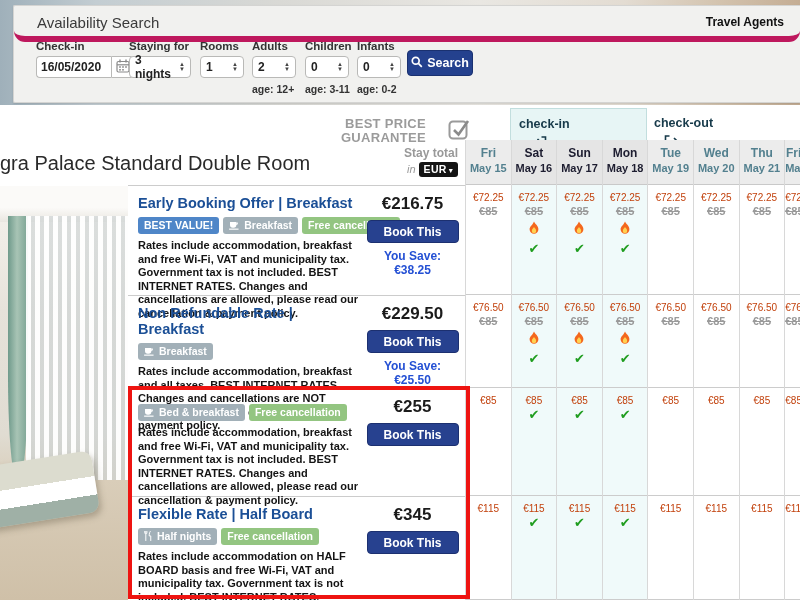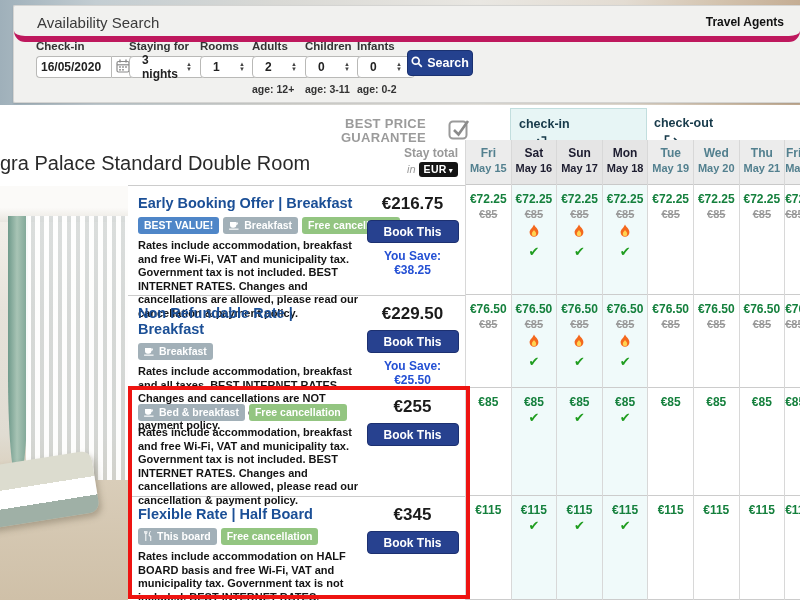--- a/index.html
+++ b/index.html
@@ -24,21 +24,21 @@
   .field label{display:block;font-size:11.5px;font-weight:bold;color:#333;margin-bottom:4px;}
   .f-checkin{left:22px;} .f-staying{left:115px;} .f-rooms{left:186px;}
   .f-adults{left:238px;} .f-children{left:291px;} .f-infants{left:343px;}
   .input-group{display:flex;}
   .date-input{width:66px;height:20px;border:1px solid #b9b9b7;border-right:none;border-radius:4px 0 0 4px;
     padding:0 4px;font-size:12px;font-weight:bold;color:#222;background:#fff;
     font-family:"Liberation Sans","DejaVu Sans",sans-serif;}
   .cal-btn{width:24px;height:22px;border:1px solid #b9b9b7;border-radius:0 4px 4px 0;background:#fff;
     display:flex;align-items:center;justify-content:center;cursor:pointer;padding:0;}
   .select{height:20px;border:1px solid #b9b9b7;border-radius:4px;background:#fff;display:flex;
-    align-items:center;justify-content:space-between;padding:0 12px;font-size:12px;font-weight:bold;color:#222;cursor:pointer;}
+    align-items:center;justify-content:space-between;padding:0 5px;font-size:12px;font-weight:bold;color:#222;cursor:pointer;}
   .sel-staying{width:50px;} .sel-sm{width:32px;}
   .stepper{display:flex;flex-direction:column;font-size:6px;line-height:5px;color:#444;margin-left:4px;}
   .hint{font-size:10.5px;font-weight:bold;color:#333;margin-top:5px;}
   .search-btn{position:absolute;left:393px;top:44px;width:66px;height:26px;background:#24418e;
     border:1px solid #1a3170;border-radius:4px;color:#fff;font-weight:bold;font-size:12.5px;
     display:flex;align-items:center;justify-content:center;gap:4px;cursor:pointer;
     font-family:"Liberation Sans","DejaVu Sans",sans-serif;}
 
   
   .content{position:absolute;left:0;top:105px;right:0;bottom:0;background:#fff;}
@@ -67,21 +67,21 @@
   .col{width:45.6px;flex:none;border-left:1px solid #d8d8d8;background:#fff;box-sizing:border-box;}
   .col.partial{width:18px;overflow:hidden;}
   .col.hl{background:#f0fafa;}
   .col-head{height:45px;box-sizing:border-box;background:#ececec;border-bottom:1px solid #c9c9c9;
     text-align:center;padding-top:6px;cursor:default;}
   .col.hl .col-head{background:#e5e5e5;}
   .day{font-size:12px;font-weight:bold;color:#53808f;}
   .date{font-size:11px;font-weight:bold;color:#53808f;margin-top:2px;white-space:nowrap;}
   .col.hl .day,.col.hl .date{color:#1d1d30;}
   .cell{box-sizing:border-box;border-bottom:1px solid #ccc;text-align:center;padding-top:7px;cursor:pointer;}
-  .cell .p{font-size:12px;font-weight:bold;color:#15803d;white-space:nowrap;}
+  .cell .p{font-size:10px;font-weight:normal;color:#c2410c;white-space:nowrap;}
   .cell .old{font-size:11px;font-weight:bold;color:#9a9a9a;text-decoration:line-through;margin-top:2px;white-space:nowrap;}
   .cell .flame{margin-top:4px;height:15px;}
   .cell .chk{color:#1f9d1f;font-size:13px;font-weight:bold;margin-top:2px;line-height:13px;}
 
   
   .rates-card{position:absolute;left:128px;top:80px;width:337px;bottom:0;background:#fff;
     border-top:1px solid #ccc;box-sizing:border-box;}
   .rate-row{display:flex;border-bottom:1px solid #ccc;box-sizing:border-box;}
   .rate-info{width:232px;box-sizing:border-box;padding:9px 0 0 10px;}
   .rate-title{color:#1b4f96;font-weight:bold;font-size:14.5px;cursor:pointer;}
@@ -527,21 +527,21 @@
 
       <div class="rate-row" style="height:104px;border-bottom:none">
         <div class="rate-info">
           <div class="rate-title">Flexible Rate | Half Board</div>
           <div class="tags">
               <span class="tag tag-gray">
                 <svg width="9" height="10" viewBox="0 0 10 11">
                   <path d="M2 0v3M.8 0v2a1.2 1.2 0 0 0 2.4 0V0M2 3.5V11" stroke="#fff" stroke-width="1.1" fill="none"></path>
                   <path d="M7.5 0C6.3 0 5.8 3 5.8 5.4h1.7V11" stroke="#fff" stroke-width="1.1" fill="none"></path>
                 </svg>
-                <span>This board</span>
+                <span>Half nights</span>
               </span>
               <span class="tag tag-green">
                 <span>Free cancellation</span>
               </span>
             </div>
           <div class="rate-desc">Rates include accommodation on HALF BOARD basis and free Wi-Fi, VAT and municipality tax. Government tax is not included. BEST INTERNET RATES. Changes and cancellations are allowed, please read our cancellation &amp; payment policy.</div>
         </div>
         <div class="rate-buy">
           <div class="total">€345</div>
           <button class="book-btn">Book This</button>

